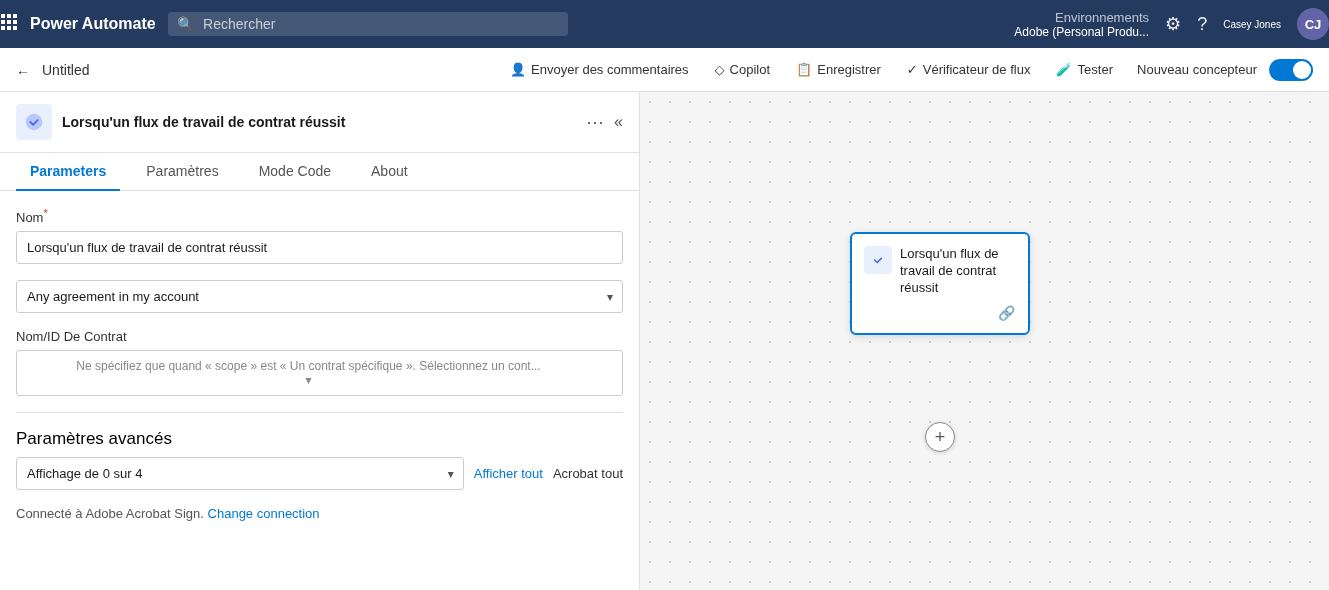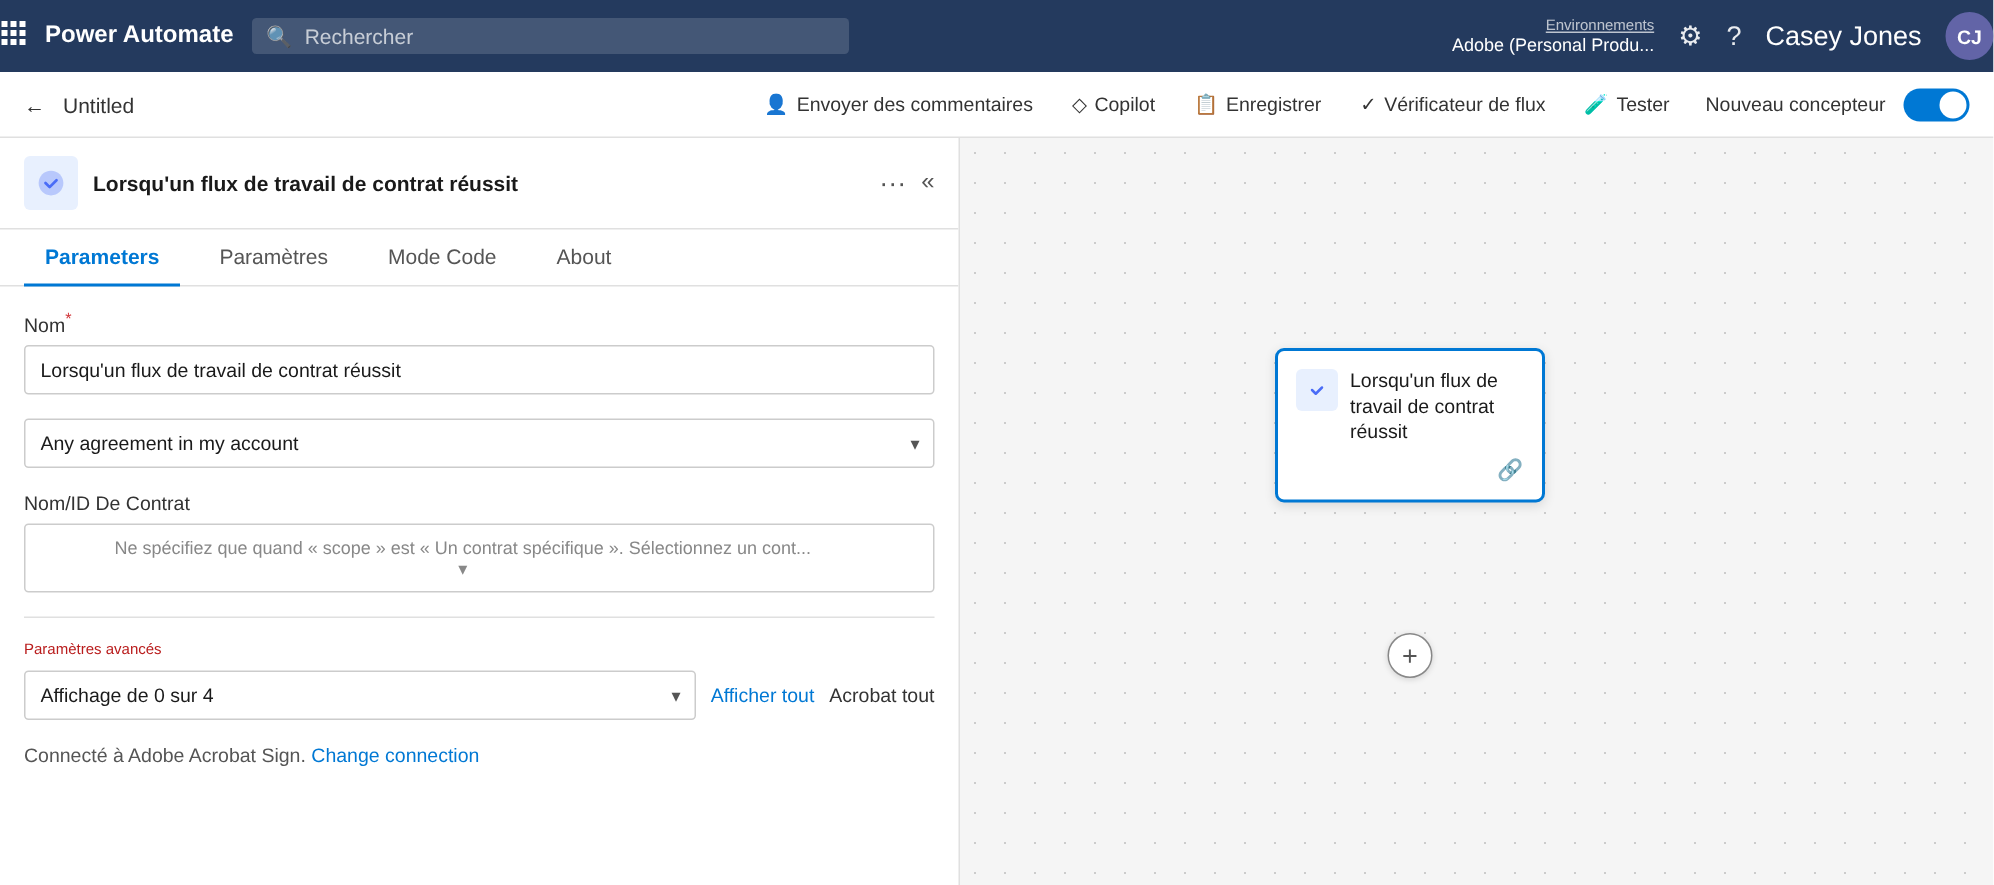--- a/index.html
+++ b/index.html
@@ -41,24 +41,24 @@
     .nav-right {
       display: flex;
       align-items: center;
       gap: 16px;
     }
     .nav-env {
       display: flex;
       flex-direction: column;
       align-items: flex-end;
     }
-    .nav-env-label { color: rgba(255,255,255,0.7); font-size: 10px; text-decoration: underline; }
+    .nav-env-label { color: rgba(255,255,255,0.7); font-size: 13px; }
     .nav-env-name { color: #fff; font-size: 12px; }
     .nav-icon-btn { color: rgba(255,255,255,0.9); font-size: 18px; cursor: pointer; }
-    .nav-user-name { color: #fff; font-size: 18px; }
+    .nav-user-name { color: #fff; font-size: 10px; }
     .nav-avatar {
       width: 32px; height: 32px;
       border-radius: 50%;
       background: #6264a7;
       display: flex; align-items: center; justify-content: center;
       color: #fff; font-size: 13px; font-weight: 600;
     }
 
     
     .secondary-bar {
@@ -257,22 +257,22 @@
       align-items: center;
       justify-content: space-between;
       cursor: pointer;
       flex-direction: column;
     }
     .divider { border: none; border-top: 1px solid #e0e0e0; margin: 16px 0; }
 
     
     .advanced-section { margin-top: 0; }
     .advanced-label {
-      font-size: 10px;
-      color: #b91c1c;
+      font-size: 17px;
+      color: #000000;
       font-weight: 500;
       margin-bottom: 8px;
     }
     .advanced-select-row {
       display: flex;
       align-items: center;
       gap: 10px;
     }
     .afficher-btn {
       color: #0078d4;

